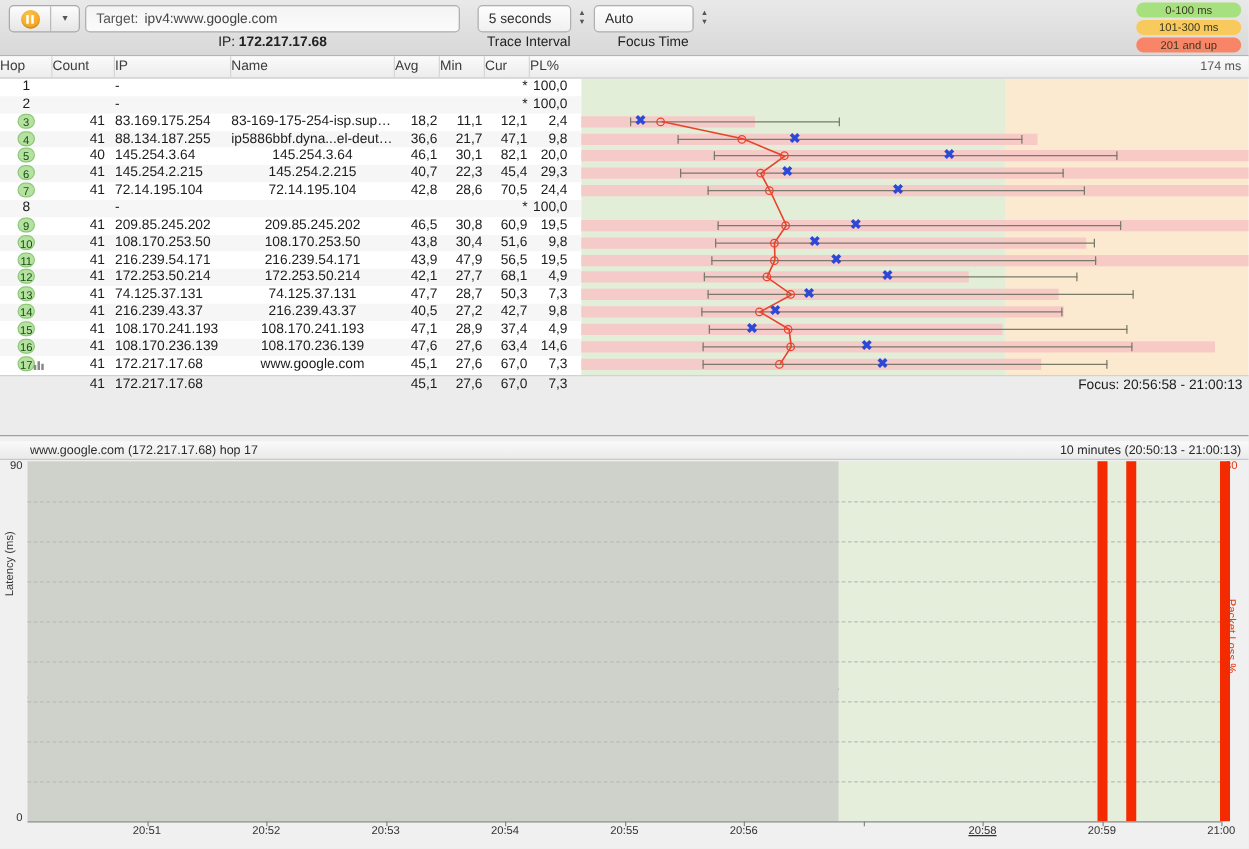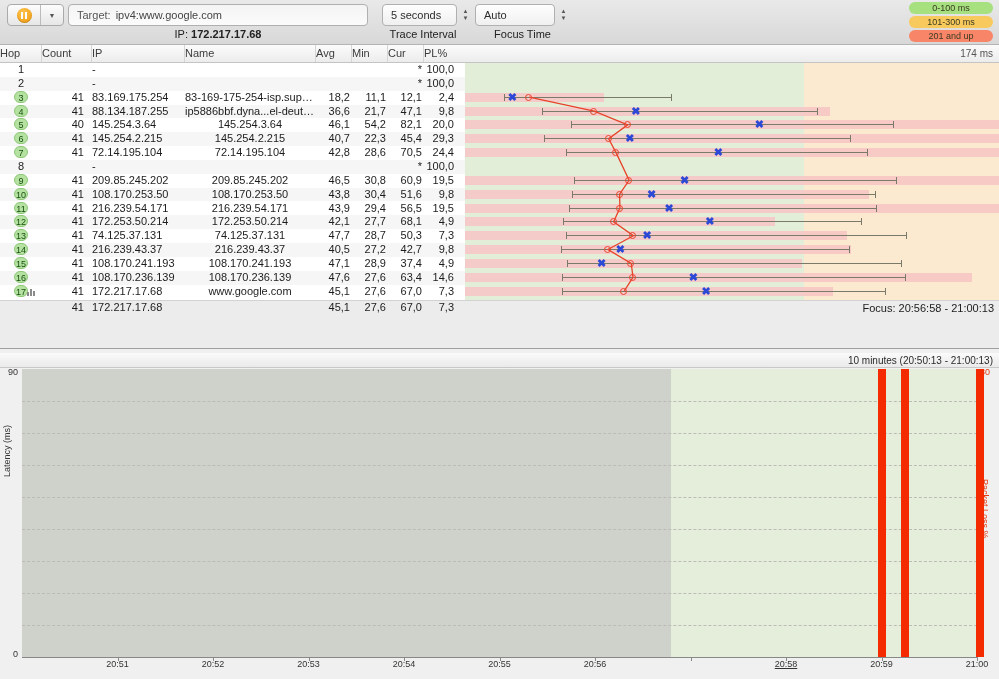--- a/index.html
+++ b/index.html
@@ -328,21 +328,21 @@
           <div class="xmark" style="left: 631.231px;">✖</div>
           <div class="avgdot" style="left: 590.173px;"></div>
         </div>
         <div class="row" style="top: 55.4px;">
           <div class="zebra" style="background: rgb(255, 255, 255);"></div>
           <span class="cell c-hop"><span class="badge">5</span></span>
           <span class="cell c-count">40</span>
           <span class="cell c-ip">145.254.3.64</span>
           <span class="cell c-name">145.254.3.64</span>
           <span class="cell c-avg">46,1</span>
-          <span class="cell c-min">54,2</span>
+          <span class="cell c-min">30,1</span>
           <span class="cell c-cur">82,1</span>
           <span class="cell c-pl">20,0</span>
           <div class="gbar" style="left: 465px; width: 591.313px;"></div>
           <div class="whisk" style="left: 571.232px; width: 322.993px;"></div>
           <div class="xmark" style="left: 754.756px;">✖</div>
           <div class="avgdot" style="left: 623.701px;"></div>
         </div>
         <div class="row" style="top: 69.25px;">
           <div class="zebra" style="background: rgb(246, 246, 246);"></div>
           <span class="cell c-hop"><span class="badge">6</span></span>
@@ -414,21 +414,21 @@
           <div class="xmark" style="left: 647.112px;">✖</div>
           <div class="avgdot" style="left: 615.584px;"></div>
         </div>
         <div class="row" style="top: 138.5px;">
           <div class="zebra" style="background: rgb(255, 255, 255);"></div>
           <span class="cell c-hop"><span class="badge">11</span></span>
           <span class="cell c-count">41</span>
           <span class="cell c-ip">216.239.54.171</span>
           <span class="cell c-name">216.239.54.171</span>
           <span class="cell c-avg">43,9</span>
-          <span class="cell c-min">29,4</span>
+          <span class="cell c-min">47,9</span>
           <span class="cell c-cur">56,5</span>
           <span class="cell c-pl">19,5</span>
           <div class="gbar" style="left: 465px; width: 570.904px;"></div>
           <div class="whisk" style="left: 568.762px; width: 307.909px;"></div>
           <div class="xmark" style="left: 664.406px;">✖</div>
           <div class="avgdot" style="left: 615.937px;"></div>
         </div>
         <div class="row" style="top: 152.35px;">
           <div class="zebra" style="background: rgb(246, 246, 246);"></div>
           <span class="cell c-hop"><span class="badge">12</span></span>
@@ -537,20 +537,21 @@
       <span class="cell c-avg">45,1</span>
       <span class="cell c-min">27,6</span>
       <span class="cell c-cur">67,0</span>
       <span class="cell c-pl">7,3</span>
       <span class="focus-text">Focus: 20:56:58 - 21:00:13</span>
     </div>
   </div>
 
   <div class="chart-panel">
     <div class="chart-header">
+      <span class="left">www.google.com (172.217.17.68) hop 17</span>
       <span class="right">10 minutes (20:50:13 - 21:00:13)</span>
     </div>
 
     <div class="ytick-l" style="top:18px;">90</div>
     <div class="ytick-l" style="top:300px;">0</div>
     <div class="ytick-r" style="top:18px;">30</div>
     <div class="ylab-left">Latency (ms)</div>
     <div class="ylab-right">Packet Loss %</div>
 
     <div class="plot-wrap">

